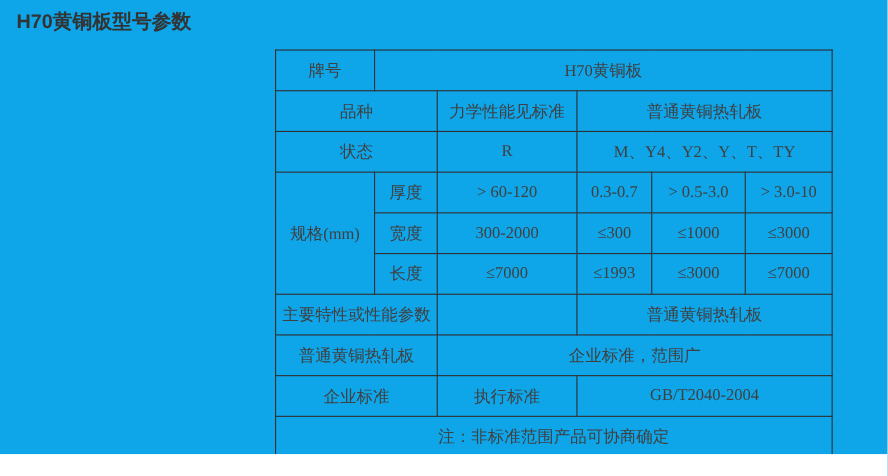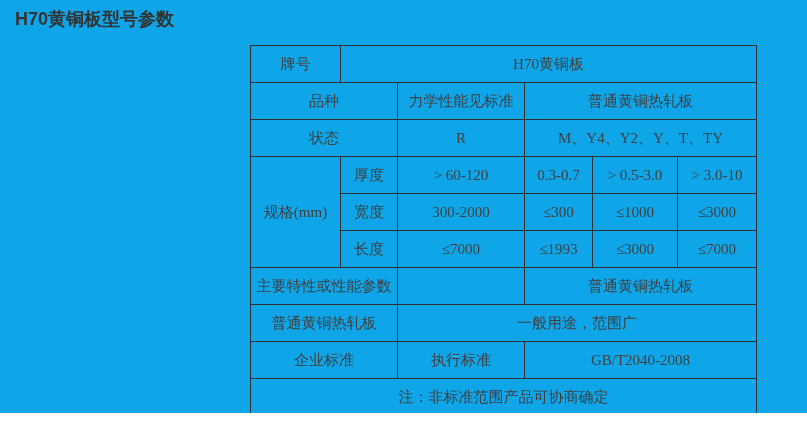--- a/index.html
+++ b/index.html
@@ -103,27 +103,27 @@
       </tr>
 
       <tr>
         <td colspan="2">主要特性或性能参数</td>
         <td></td>
         <td colspan="3">普通黄铜热轧板</td>
       </tr>
 
       <tr>
         <td colspan="2">普通黄铜热轧板</td>
-        <td colspan="4">一般用途，范围广</td>
+        <td colspan="4">企业标准，范围广</td>
       </tr>
 
       <tr>
         <td colspan="2">企业标准</td>
         <td>执行标准</td>
-        <td colspan="3">GB/T2040-2008</td>
+        <td colspan="3">GB/T2040-2004</td>
       </tr>
 
       <tr>
         <td colspan="6">注：非标准范围产品可协商确定</td>
       </tr>
     </tbody>
   </table>
 </div>
 
 </body></html>

